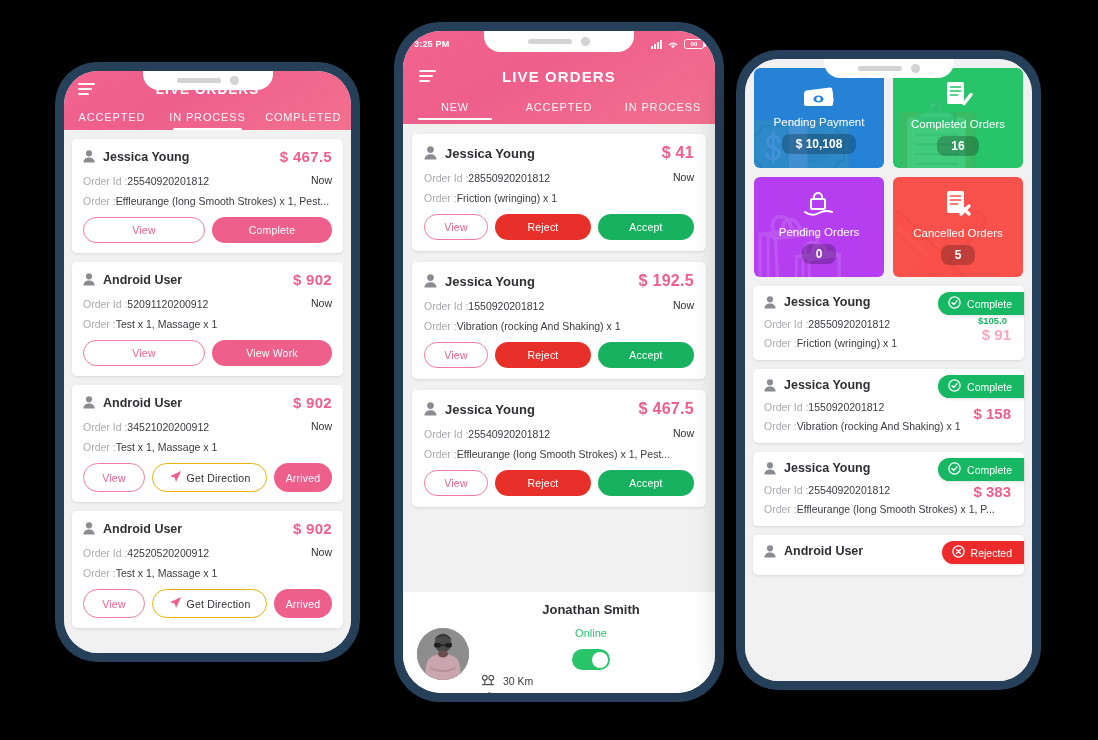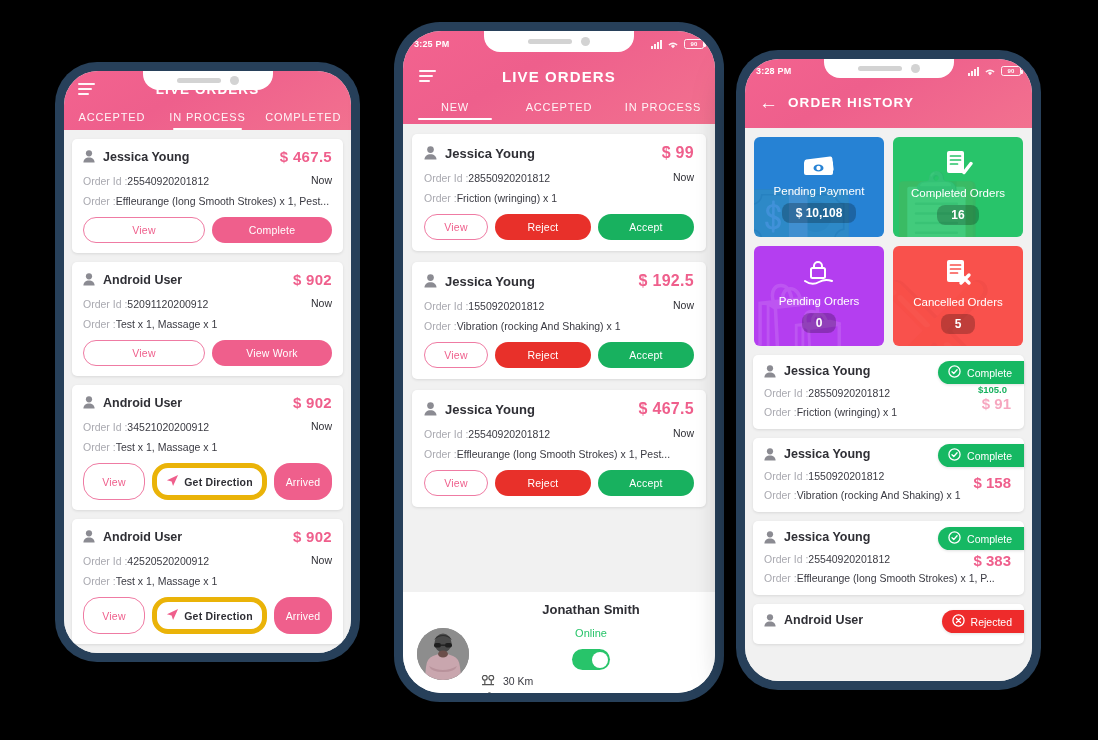--- a/index.html
+++ b/index.html
@@ -108,21 +108,21 @@
   .btn-row { display:flex; gap: 7px; margin-top: 10px; }
   .btn {
     border-radius: 16px; font-size: 10.5px; text-align:center;
     padding: 6px 0; flex: 1; letter-spacing:.2px;
     display:flex; align-items:center; justify-content:center; gap:5px;
   }
   .btn-outline { border: 1px solid #ef7ba3; color:#ef5f8c; background:#fff; }
   .btn-pink { background:#ef5f8c; color:#fff; }
   .btn-red { background:#e8302a; color:#fff; }
   .btn-green { background:#18b15f; color:#fff; }
-  .btn-dark { color:#2f2f35; border:5px solid #eab308; background:#fff;font-weight:bold; }
+  .btn-dark { color:#2f2f35; border:1px solid #eab308; background:#fff; }
   .nav-ico { color:#ef5f8c; font-size: 12px; line-height:1; }
 
   
   .ava svg { display:block; }
 
   
   .tile-grid { display:grid; grid-template-columns: 1fr 1fr; gap: 9px; padding: 9px 9px 4px 9px; }
   .tile {
     border-radius: 6px; height: 100px; position: relative; overflow:hidden;
     display:flex; flex-direction:column; align-items:center; justify-content:center; gap: 4px;
@@ -404,21 +404,21 @@
           <div class="card-top">
             <div class="who">
               <span class="ava">
                 <svg width="13" height="14" viewBox="0 0 12 13">
                     <circle cx="6" cy="3.3" r="3.1" fill="#8b8b92"></circle>
                     <path d="M0.4 12.6c0-3.1 2.5-5 5.6-5s5.6 1.9 5.6 5z" fill="#8b8b92"></path>
                   </svg>
               </span>
               <span class="name" style="font-size:13px;">Jessica Young</span>
             </div>
-            <span class="price" style="font-size:16px;">$ 99</span>
+            <span class="price" style="font-size:16px;">$ 41</span>
           </div>
           <div class="meta-row">
             <span><span class="muted">Order Id :</span><span class="meta-val">28550920201812</span></span>
             <span class="now">Now</span>
           </div>
           <div class="order-line"><span class="muted">Order :</span><span class="meta-val">Friction (wringing) x 1</span></div>
           <div class="btn-row">
             <div class="btn btn-outline" style="flex:0 0 64px;">
                 <span>View</span>
               </div>
@@ -539,43 +539,20 @@
     </div>
   </div>
 
   <div class="phone" style="left:736px; top:50px; width:305px; height:640px;">
     <div class="phone-inner">
       <div class="notch" style="width:130px; height:19px;">
         <span class="speaker"></span>
         <span class="cam"></span>
       </div>
 
-      <div class="pink-head">
-        <div class="statusbar">
-          <span>3:28 PM</span>
-          <span class="right">
-            <span class="bars">
-                <i></i>
-                <i></i>
-                <i></i>
-                <i></i>
-              </span>
-            <span class="wifi">
-              <svg width="12" height="9" viewBox="0 0 12 9">
-                  <path d="M6 8.3 L3.9 5.9 a3.2 3.2 0 0 1 4.2 0 Z M6 4.3 a5.4 5.4 0 0 0-3.6 1.3 L1.4 4.4 a7.2 7.2 0 0 1 9.2 0 L9.6 5.6 A5.4 5.4 0 0 0 6 4.3Z" fill="rgba(255,255,255,.92)"></path>
-                </svg>
-            </span>
-            <span class="batt"><span>90</span></span>
-          </span>
-        </div>
-        <div class="titlebar" style="padding:10px 14px 16px 14px;">
-          <span class="back-arrow">←</span>
-          <span style="font-size:13.5px; letter-spacing:1.1px; font-weight:600;">ORDER HISTORY</span>
-        </div>
-      </div>
 
       <div class="body-scroll" style="height:100%;">
         <div class="tile-grid">
           <div class="tile t-blue">
             <span class="ghost">💵</span>
             <span class="tile-ico">
               <svg width="36" height="26" viewBox="0 0 36 26">
                   <rect x="4" y="7" width="28" height="15" rx="2" fill="#fff" transform="rotate(-7 18 14)"></rect>
                   <rect x="3" y="10" width="29" height="14" rx="2" fill="#fff"></rect>
                   <ellipse cx="17.5" cy="17" rx="5" ry="3.6" fill="#2682d4"></ellipse>

